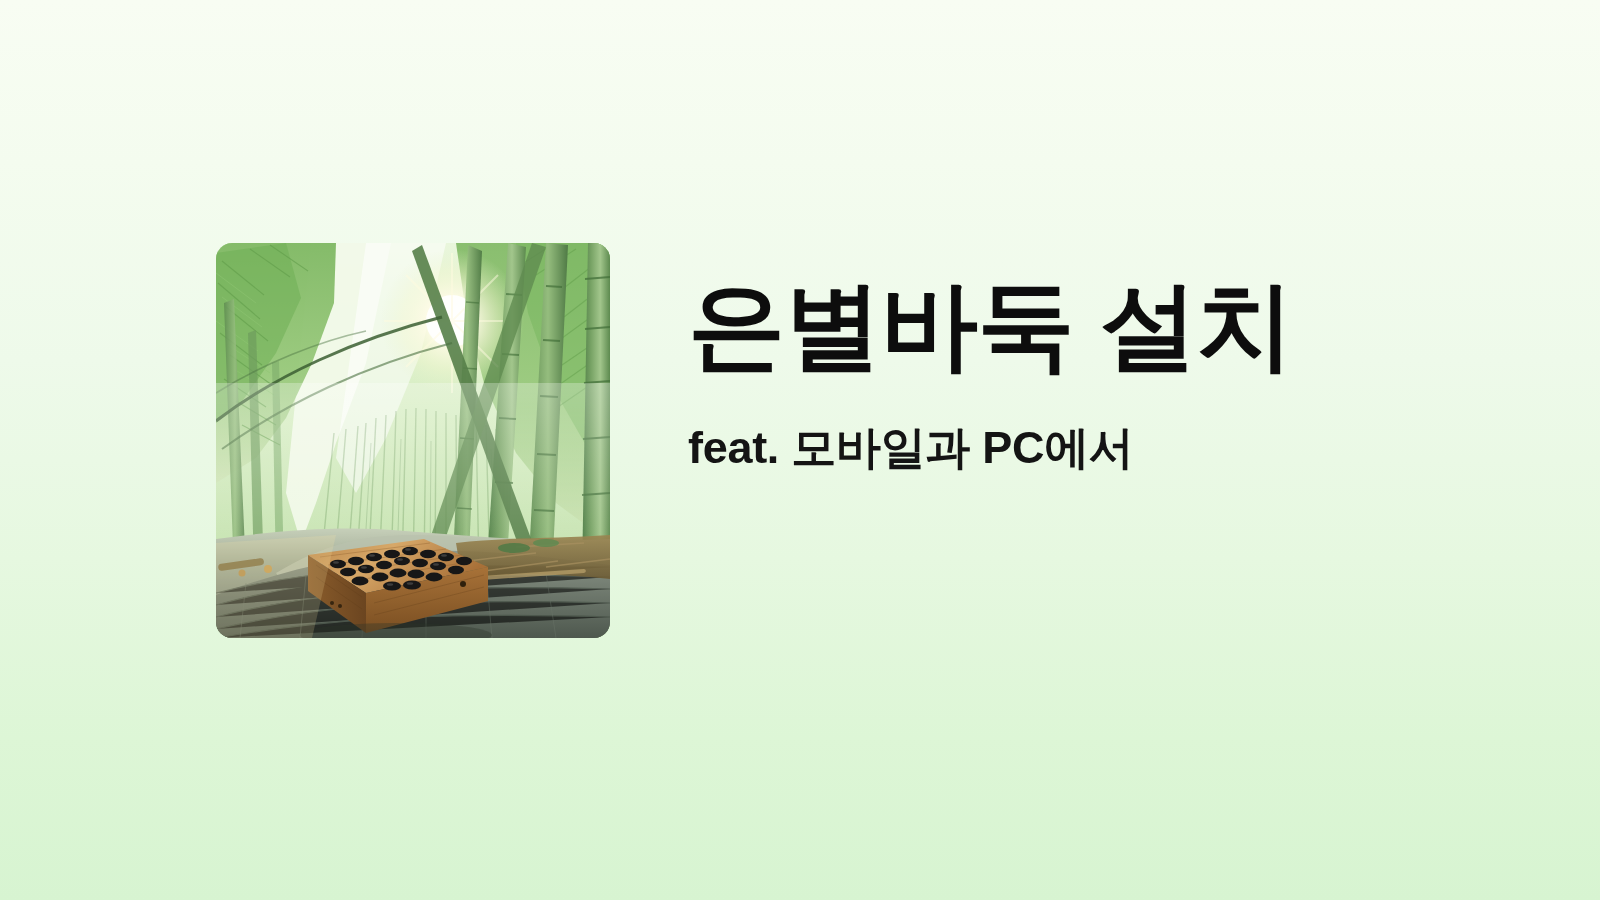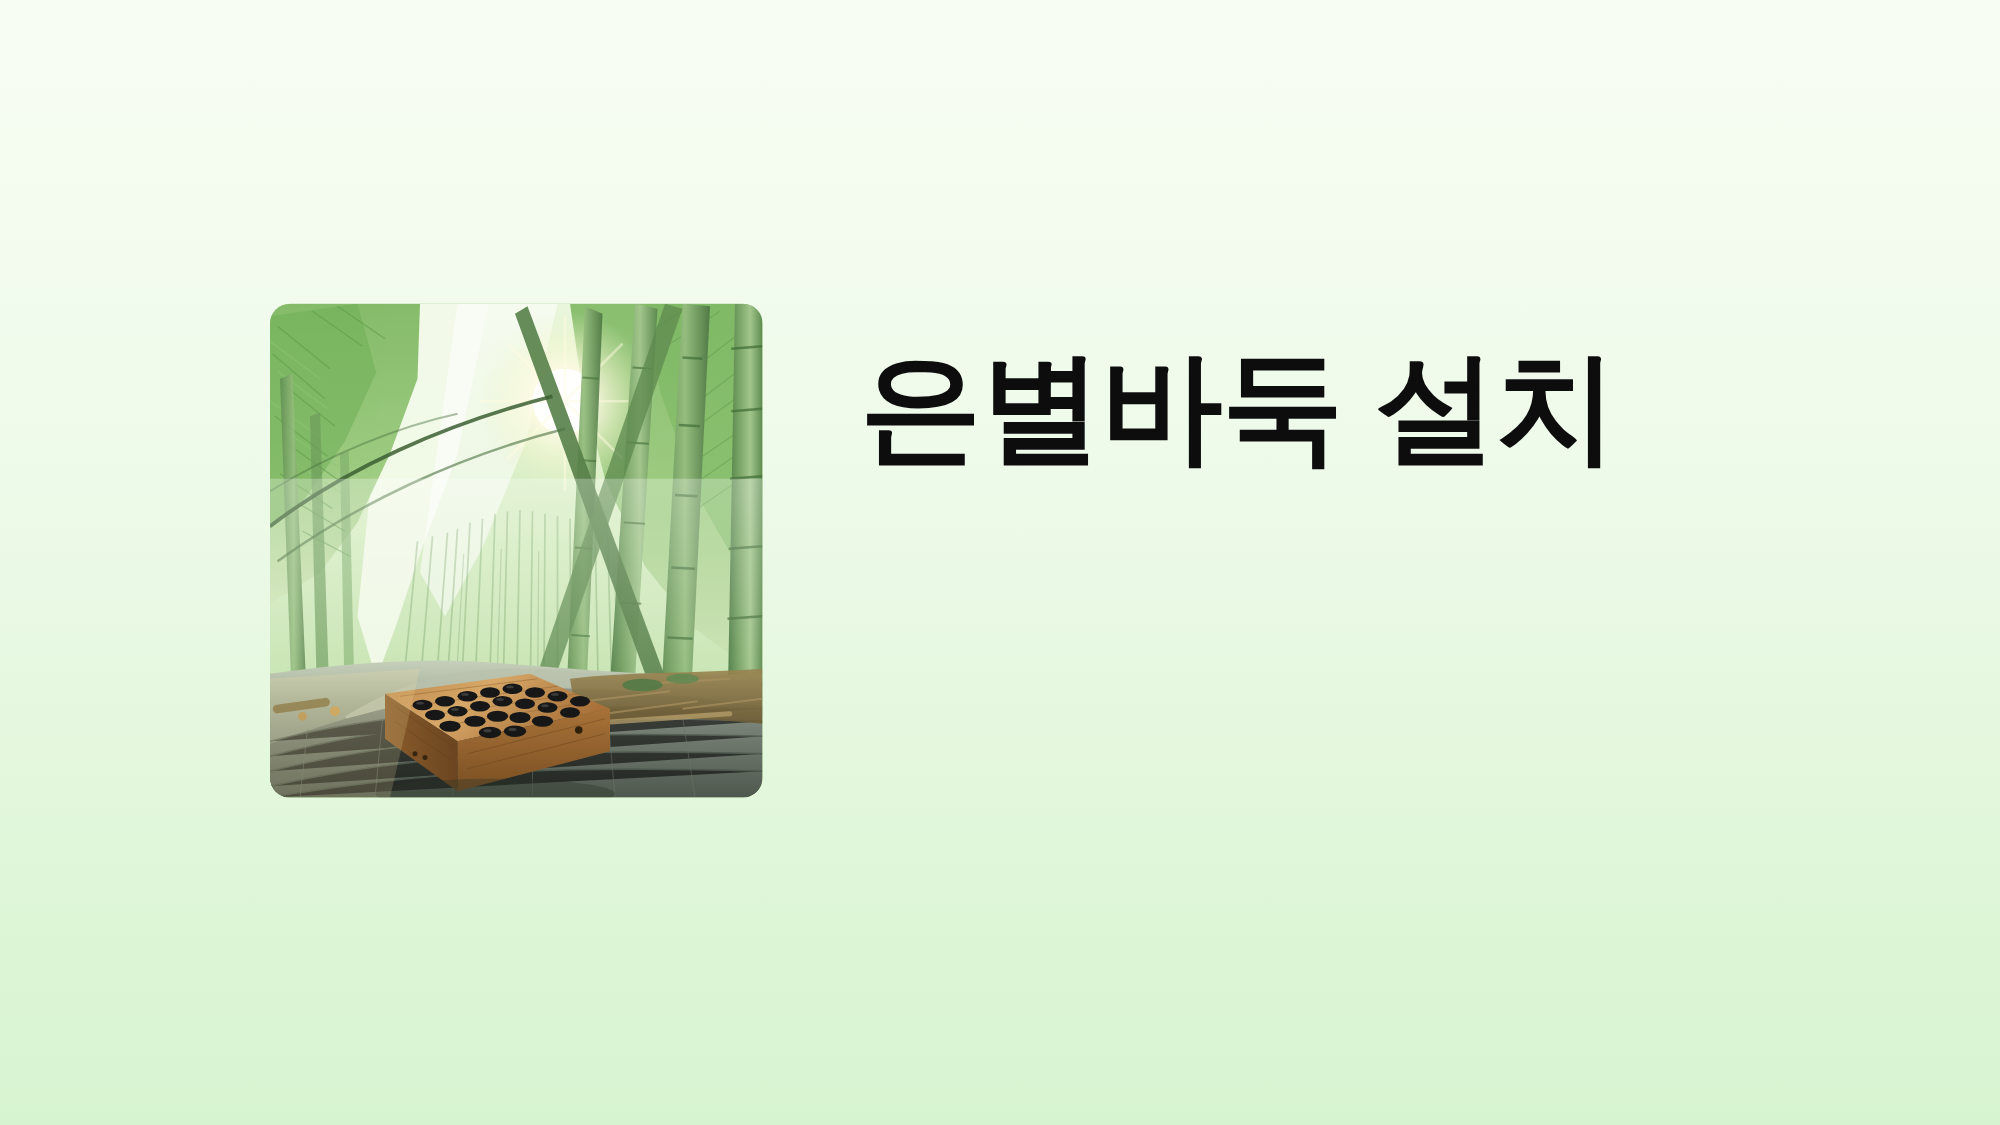--- a/index.html
+++ b/index.html
@@ -373,15 +373,16 @@
           <ellipse cx="180" cy="392" rx="96" ry="12" fill="#2b3329" opacity="0.35"></ellipse>
         </g>
 
         <path d="M0 300 L120 292 L96 395 L0 395 Z" fill="#ffe9a8" opacity="0.18"></path>
       </g>
     </svg>
   </div>
 
   <div class="textblock">
     <div class="title-line">은별바둑 설치</div>
+    <div class="subtitle">feat. 모바일과 PC에서</div>
   </div>
 
 </div>
 
 </body></html>

